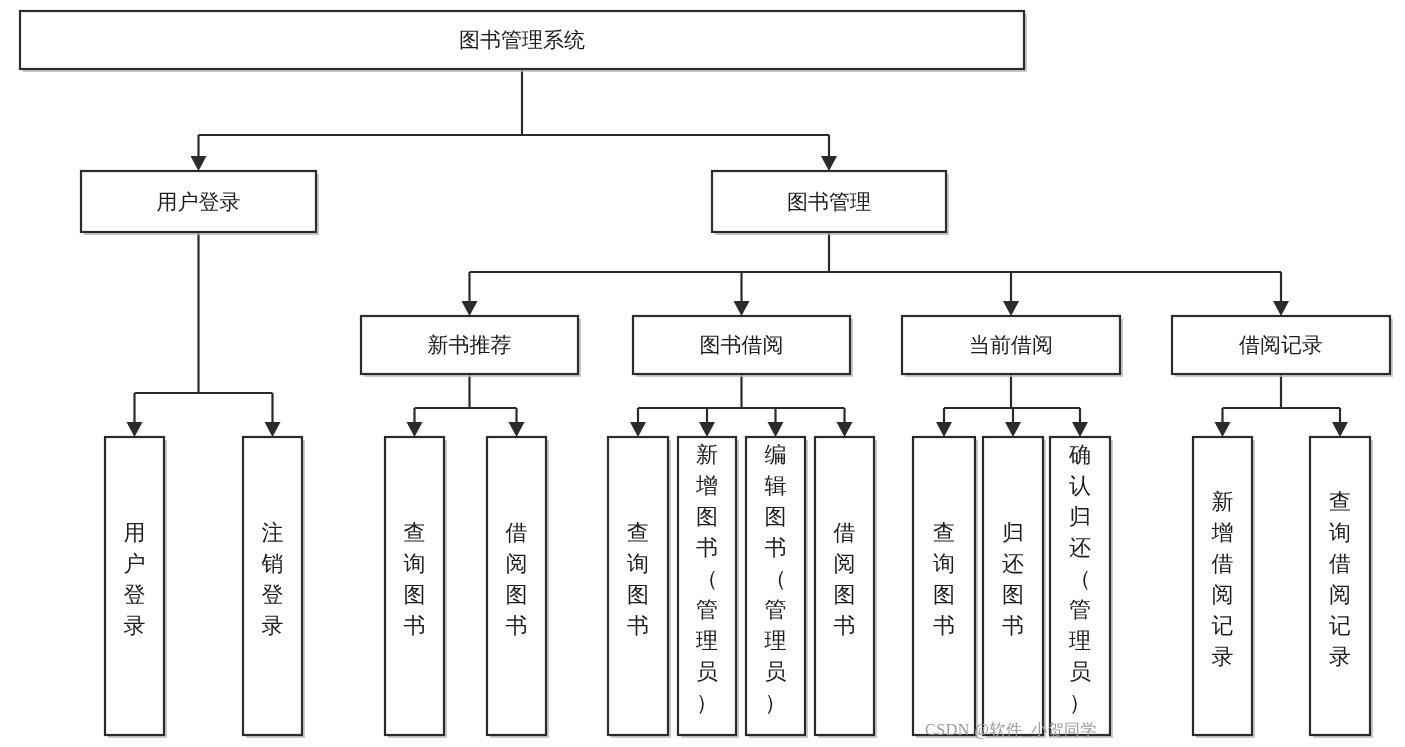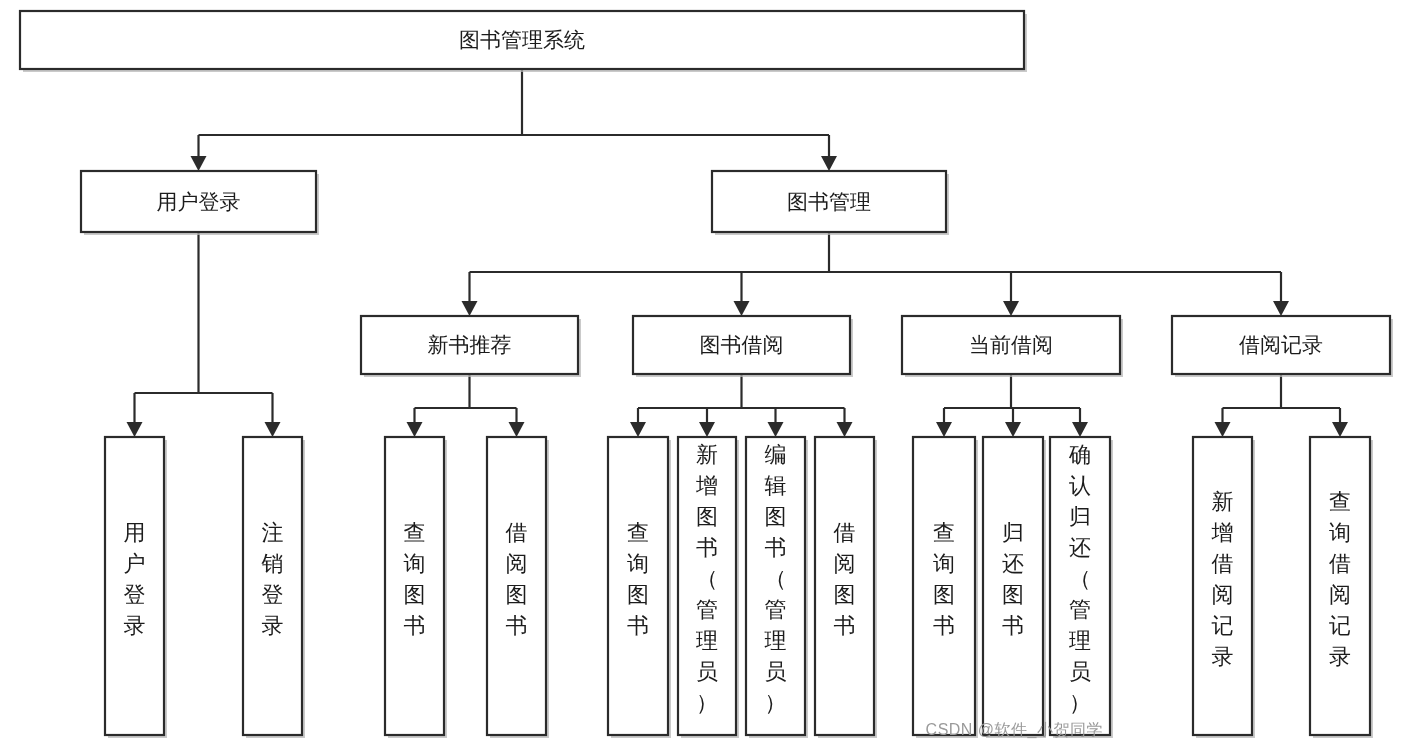--- a/index.html
+++ b/index.html
@@ -55,23 +55,23 @@
     dominant-baseline: middle;
   }
   .node-label-vertical {
     fill: #1c1c1c;
     font-family: "DejaVu Sans", "Liberation Sans", sans-serif;
     font-size: 22px;
     text-anchor: middle;
   }
   .watermark {
     position: absolute;
-    right: 17px;
+    right: 23px;
     bottom: 6px;
-    font-family: Liberation Sans, sans-serif;
+    font-family: Liberation Serif, serif;
     font-size: 16px;
     color: #9a9a9a;
     letter-spacing: 0.5px;
     white-space: nowrap;
     user-select: none;
   }
 </style>
 </head>
 <body>
 

